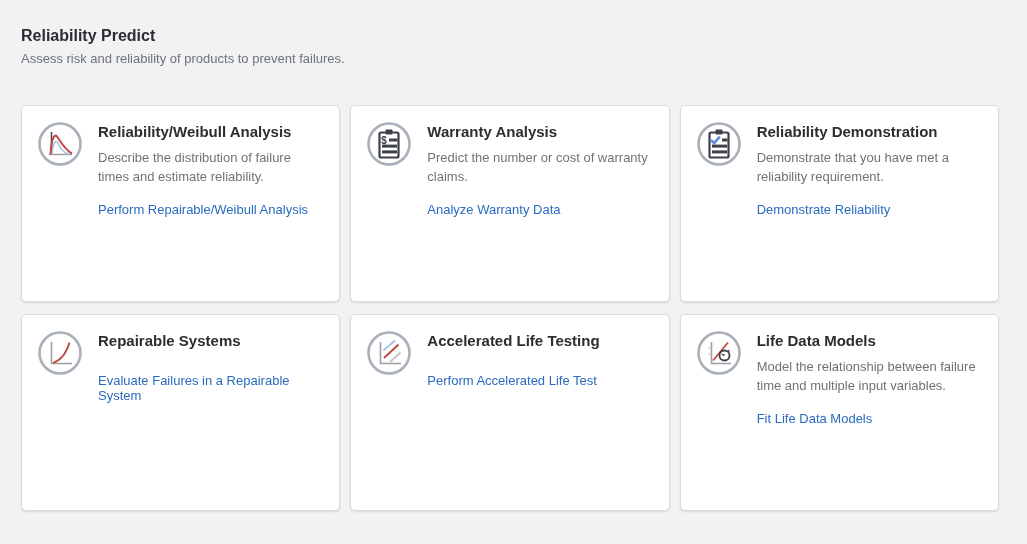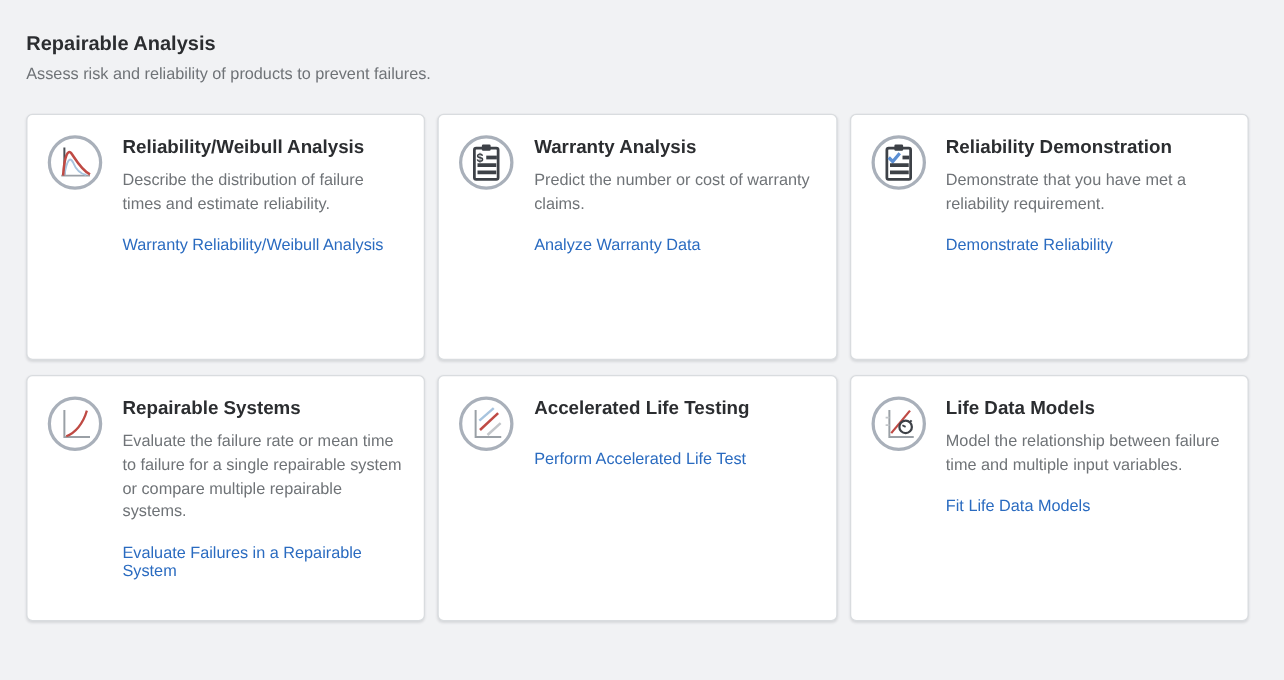--- a/index.html
+++ b/index.html
@@ -21,21 +21,21 @@
     color: #2b2d30;
     line-height: 1.2;
   }
   .page-subtitle {
     margin: 6px 0 0 0;
     font-size: 13px;
     color: #6f7377;
     line-height: 1.3;
   }
   .card-grid {
-    margin-top: 23px;
+    margin-top: 37px;
     width: 978px;
     display: grid;
     grid-template-columns: repeat(3, 1fr);
     column-gap: 10px;
     row-gap: 12px;
     grid-auto-rows: 197px;
   }
   .card {
     background: #ffffff;
     border: 1px solid #d9dcdf;
@@ -78,39 +78,39 @@
     text-decoration: none;
     cursor: pointer;
   }
   svg { display: block; }
 </style>
 </head>
 <body>
 
 <div class="page">
 
-  <h1 class="page-title">Repairable Analysis</h1>
+  <h1 class="page-title">Reliability Predict</h1>
   <p class="page-subtitle">Assess risk and reliability of products to prevent failures.</p>
 
   <div class="card-grid">
 
     <div class="card">
       <span class="card-icon">
         <svg width="48" height="48" viewBox="0 0 48 48">
           <circle cx="24" cy="24" r="20.5" fill="#ffffff" stroke="#a9b0ba" stroke-width="2.6"></circle>
           <line x1="15.5" y1="12" x2="15.5" y2="34.5" stroke="#4a4e54" stroke-width="1.6"></line>
           <line x1="13" y1="34.5" x2="36" y2="34.5" stroke="#9aa0a6" stroke-width="1.5"></line>
           <path d="M15.5 34 C17.5 22, 20 19, 22.5 24 C24.5 29, 28 33, 33 34" fill="none" stroke="#a8c4de" stroke-width="1.6"></path>
           <path d="M14.5 34.5 C15.5 18, 18.5 13.5, 21 16.5 C24 20.5, 28.5 29.5, 36 33.5" fill="none" stroke="#bf4a44" stroke-width="2"></path>
         </svg>
       </span>
       <div class="card-body">
         <h2 class="card-title">Reliability/Weibull Analysis</h2>
         <p class="card-desc">Describe the distribution of failure times and estimate reliability.</p>
-        <a class="card-link">Warranty Reliability/Weibull Analysis</a>
+        <a class="card-link">Perform Repairable/Weibull Analysis</a>
       </div>
     </div>
 
     <div class="card">
       <span class="card-icon">
         <svg width="48" height="48" viewBox="0 0 48 48">
           <circle cx="24" cy="24" r="20.5" fill="#ffffff" stroke="#a9b0ba" stroke-width="2.6"></circle>
           <rect x="14.5" y="12.5" width="19" height="25" rx="1.5" fill="none" stroke="#3d4147" stroke-width="2.2"></rect>
           <rect x="20.5" y="9.5" width="7" height="5" rx="1" fill="#3d4147"></rect>
           <text x="16.2" y="23.6" font-size="10" font-weight="700" fill="#3d4147" font-family="'Liberation Sans','DejaVu Sans',sans-serif">$</text>
@@ -148,21 +148,20 @@
     <div class="card">
       <span class="card-icon">
         <svg width="48" height="48" viewBox="0 0 48 48">
           <circle cx="24" cy="24" r="20.5" fill="#ffffff" stroke="#a9b0ba" stroke-width="2.6"></circle>
           <path d="M15.5 13 V34.5 H36" fill="none" stroke="#9aa0a6" stroke-width="1.6"></path>
           <path d="M17 34 C24 31.5, 30.5 24, 33.5 13.5" fill="none" stroke="#bf4a44" stroke-width="1.8"></path>
         </svg>
       </span>
       <div class="card-body">
         <h2 class="card-title">Repairable Systems</h2>
-        <p class="card-desc">Evaluate the failure rate or mean time to failure for a single repairable system or compare multiple repairable systems.</p>
         <a class="card-link">Evaluate Failures in a Repairable System</a>
       </div>
     </div>
 
     <div class="card">
       <span class="card-icon">
         <svg width="48" height="48" viewBox="0 0 48 48">
           <circle cx="24" cy="24" r="20.5" fill="#ffffff" stroke="#a9b0ba" stroke-width="2.6"></circle>
           <path d="M15.5 13 V34.5 H36" fill="none" stroke="#9aa0a6" stroke-width="1.6"></path>
           <line x1="18.5" y1="21.5" x2="30" y2="11.5" stroke="#a8c4de" stroke-width="2"></line>

